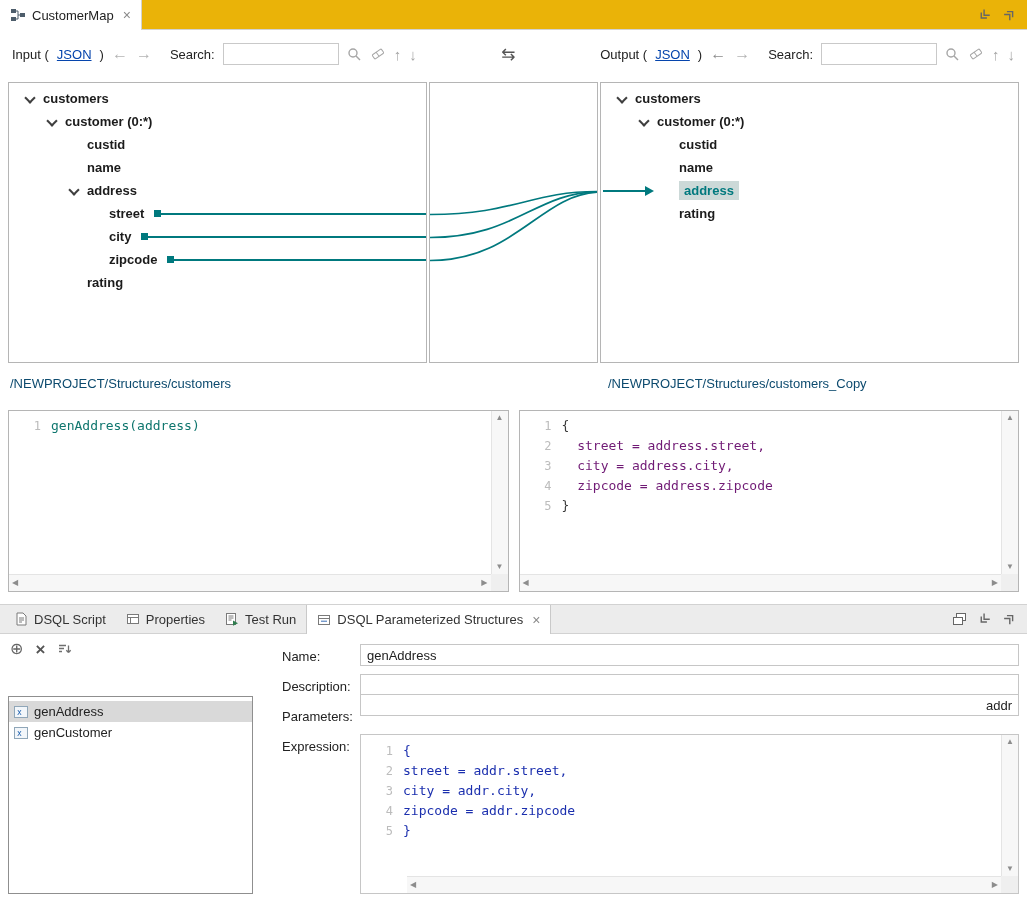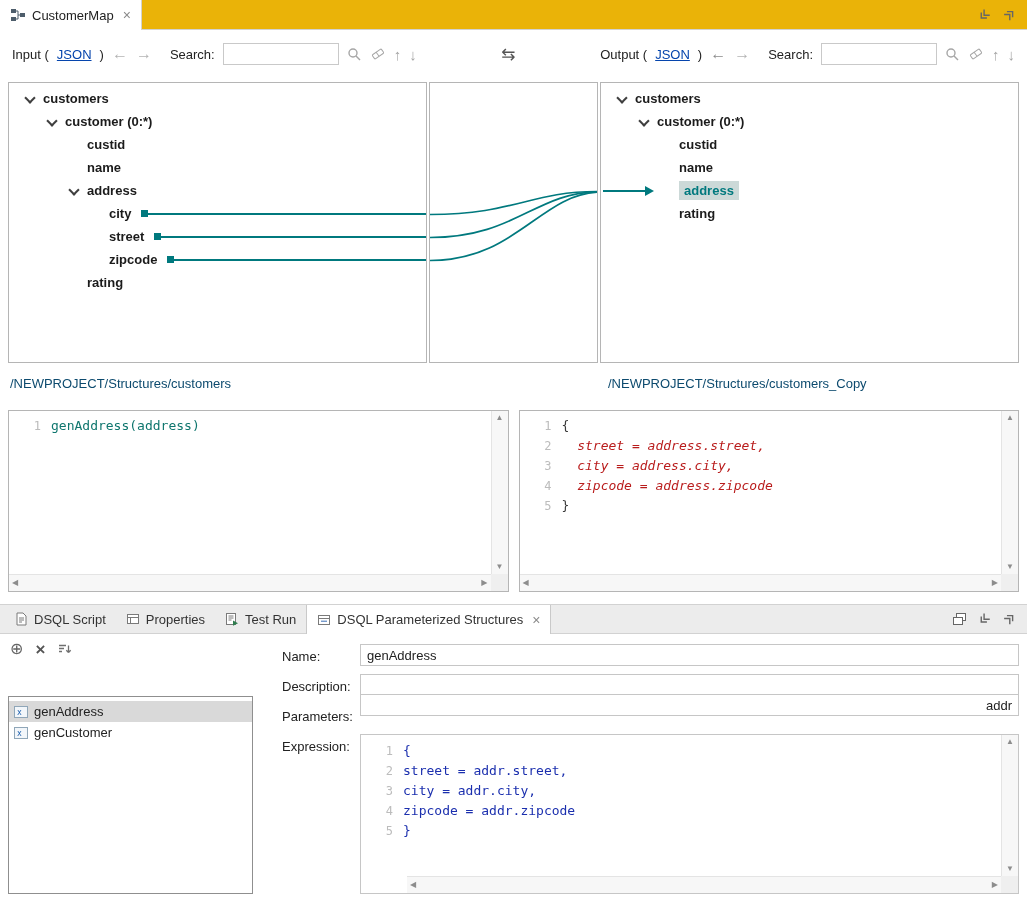--- a/index.html
+++ b/index.html
@@ -58,21 +58,21 @@
 
   
   .editors { position:absolute; top:410px; left:8px; right:8px; height:182px; display:flex; gap:10px; }
   .editor { flex:1; border:1px solid #b5b5b5; position:relative; background:#fff; overflow:hidden; }
   .ed-lines { position:absolute; top:5px; left:0; right:18px; bottom:18px;
     font-family:"DejaVu Sans Mono", monospace; font-size:13px; }
   .eline { display:flex; height:20px; line-height:20px; }
   .eln { width:42px; text-align:right; padding-right:10px; color:#bcbcbc; flex:none; font-size:12px; }
   .ecode { white-space:pre; }
   .code-src { color:#0f766e; }
-  .code-tgt { color:#b91c1c; font-style:italic; }
+  .code-tgt { color:#701a75; }
   .code-brace { color:#3a3a3a; font-style:normal; }
   .code-expr { color:#1b2fae; }
 
   .vsb { position:absolute; top:0; right:0; bottom:17px; width:17px; background:#f7f7f7; border-left:1px solid #e4e4e4;
     display:flex; flex-direction:column; justify-content:space-between; align-items:center; padding:3px 0; }
   .hsb { position:absolute; left:0; right:17px; bottom:0; height:17px; background:#f7f7f7; border-top:1px solid #e4e4e4;
     display:flex; justify-content:space-between; align-items:center; padding:0 3px; }
   .hsb.inset { left:46px; }
   .sbc { position:absolute; right:0; bottom:0; width:17px; height:17px; background:#efefef; }
   .sb-a { color:#8d8d8d; font-size:8px; line-height:1; }
@@ -207,25 +207,25 @@
       <span class="tlabel">custid</span>
     </div>
     <div class="trow lv2">
       <span class="tlabel">name</span>
     </div>
     <div class="trow lv2e">
       <span class="chev"></span>
       <span class="tlabel">address</span>
     </div>
     <div class="trow lv3">
+      <span class="tlabel">street</span>
+      <span class="conn"></span>
+    </div>
+    <div class="trow lv3">
       <span class="tlabel">city</span>
-      <span class="conn"></span>
-    </div>
-    <div class="trow lv3">
-      <span class="tlabel">street</span>
       <span class="conn"></span>
     </div>
     <div class="trow lv3">
       <span class="tlabel">zipcode</span>
       <span class="conn"></span>
     </div>
     <div class="trow lv2">
       <span class="tlabel">rating</span>
     </div>
   </div>

